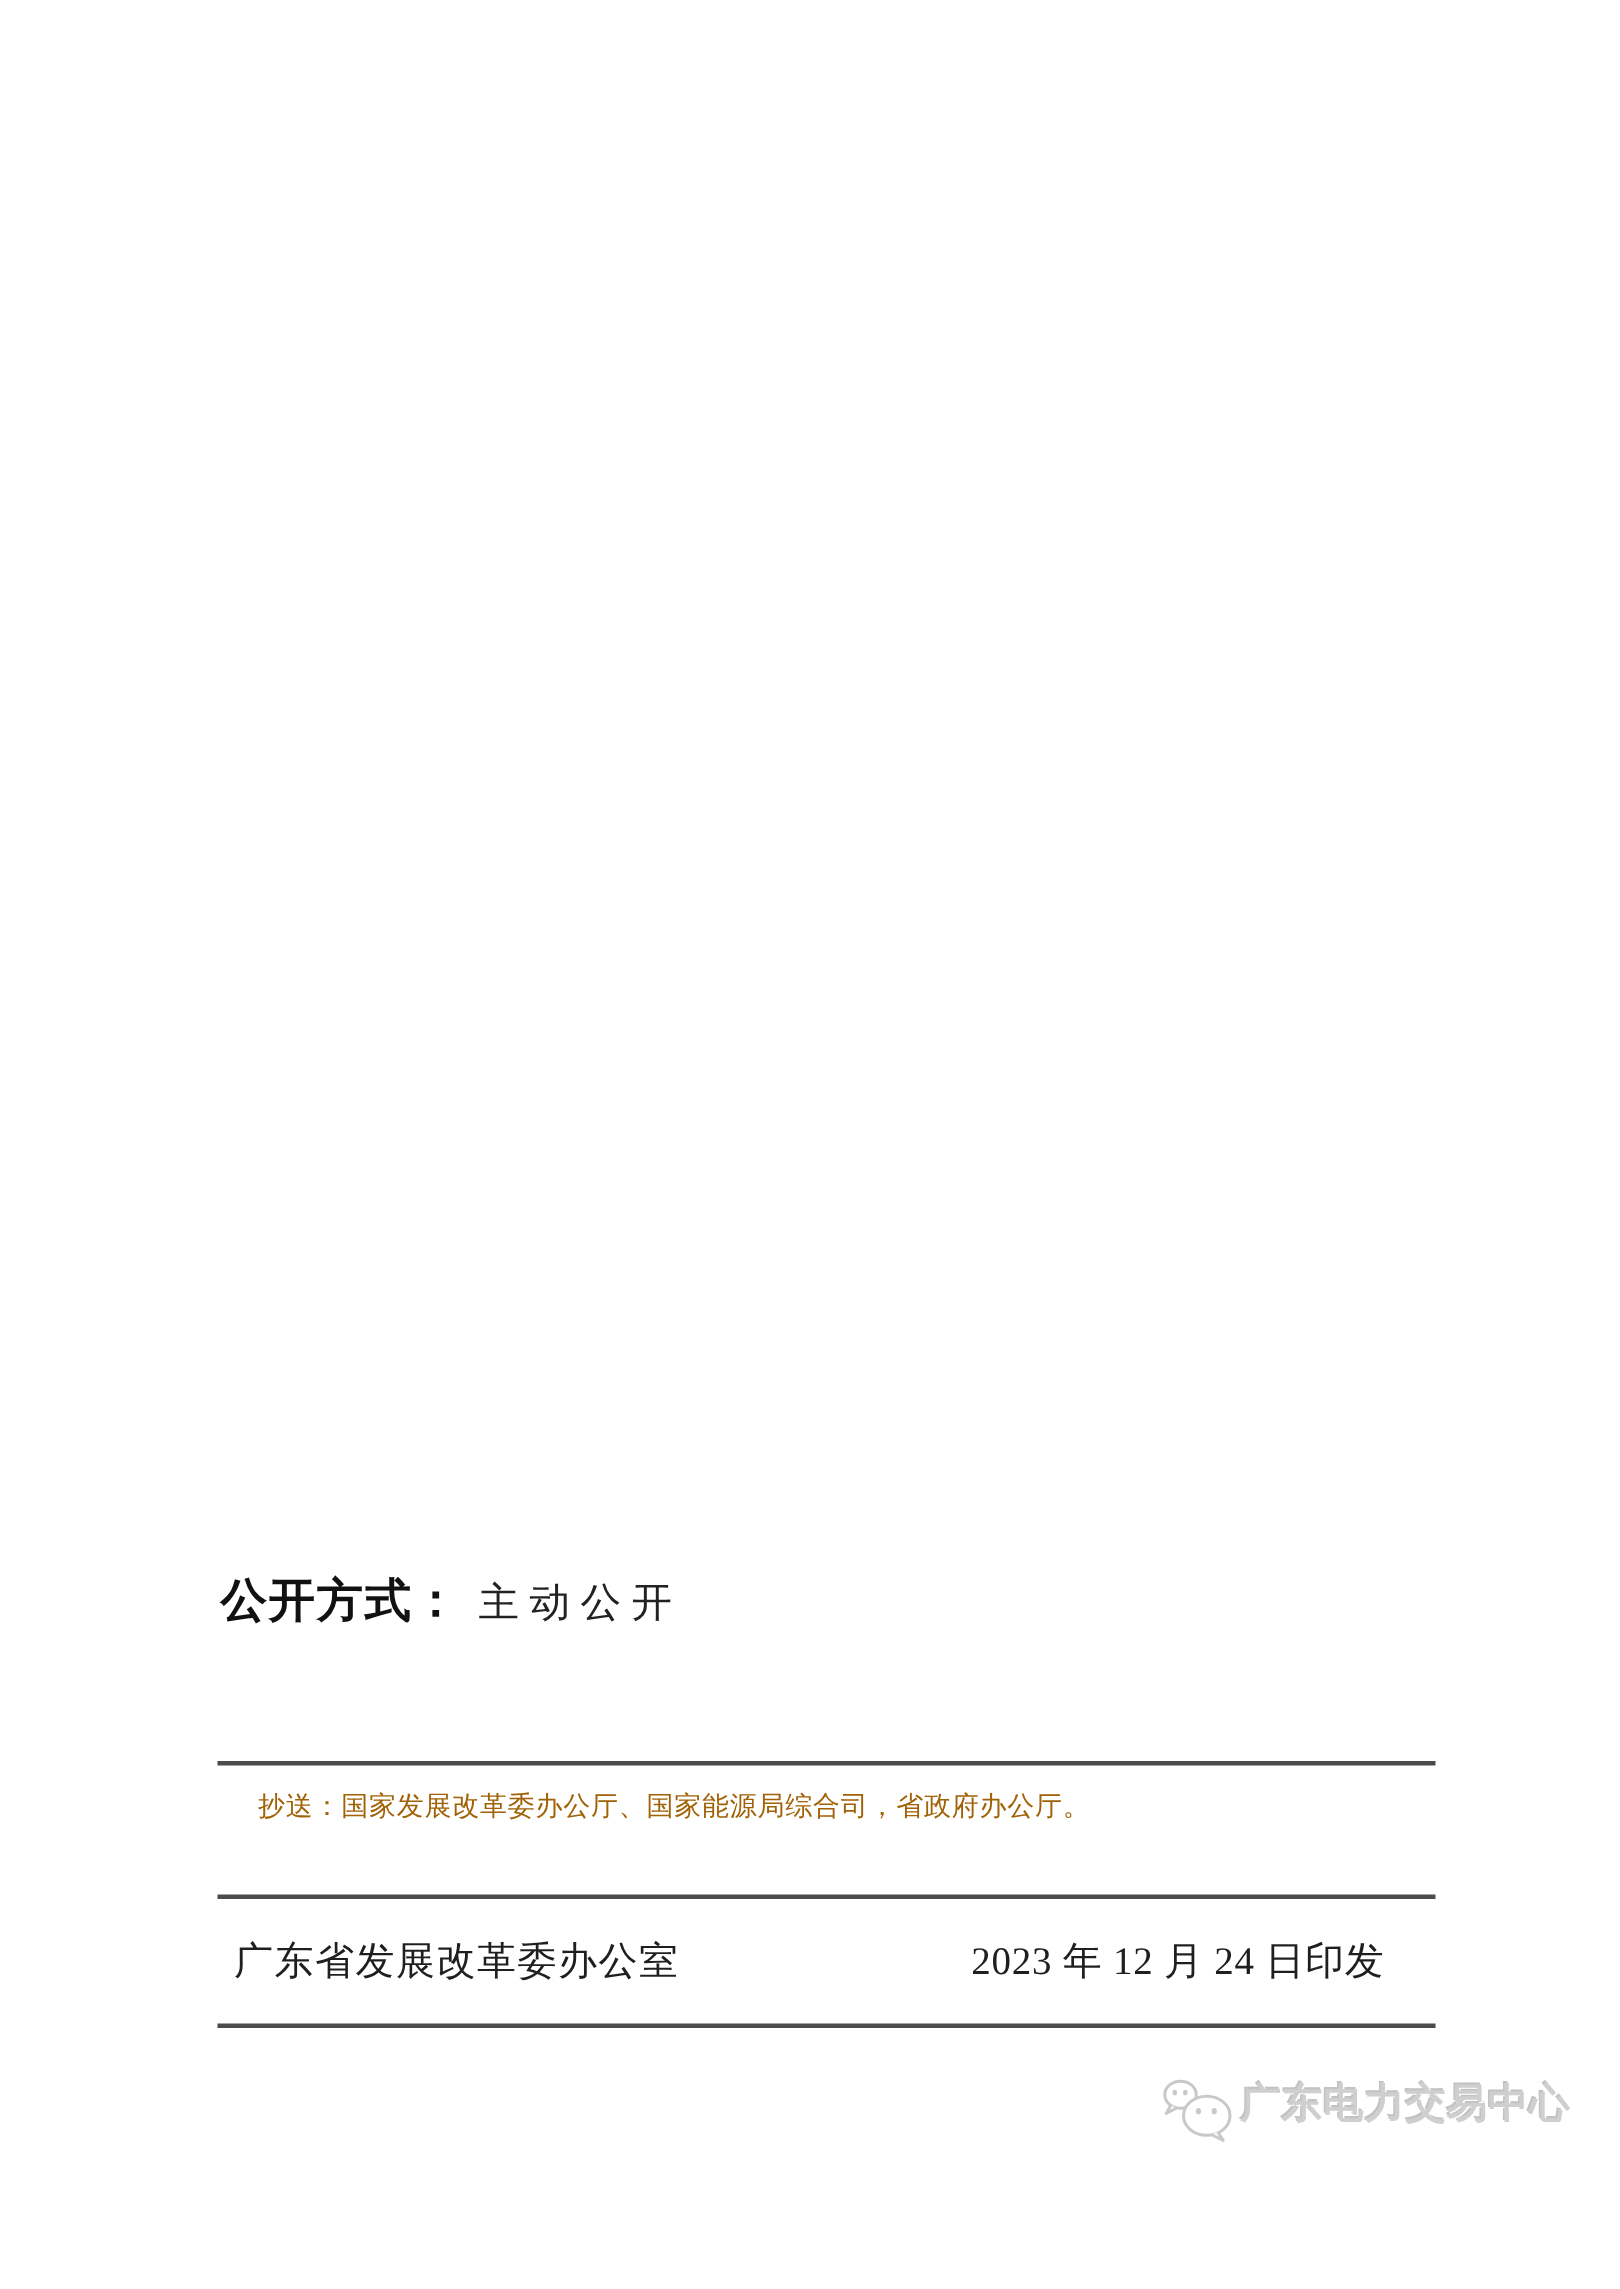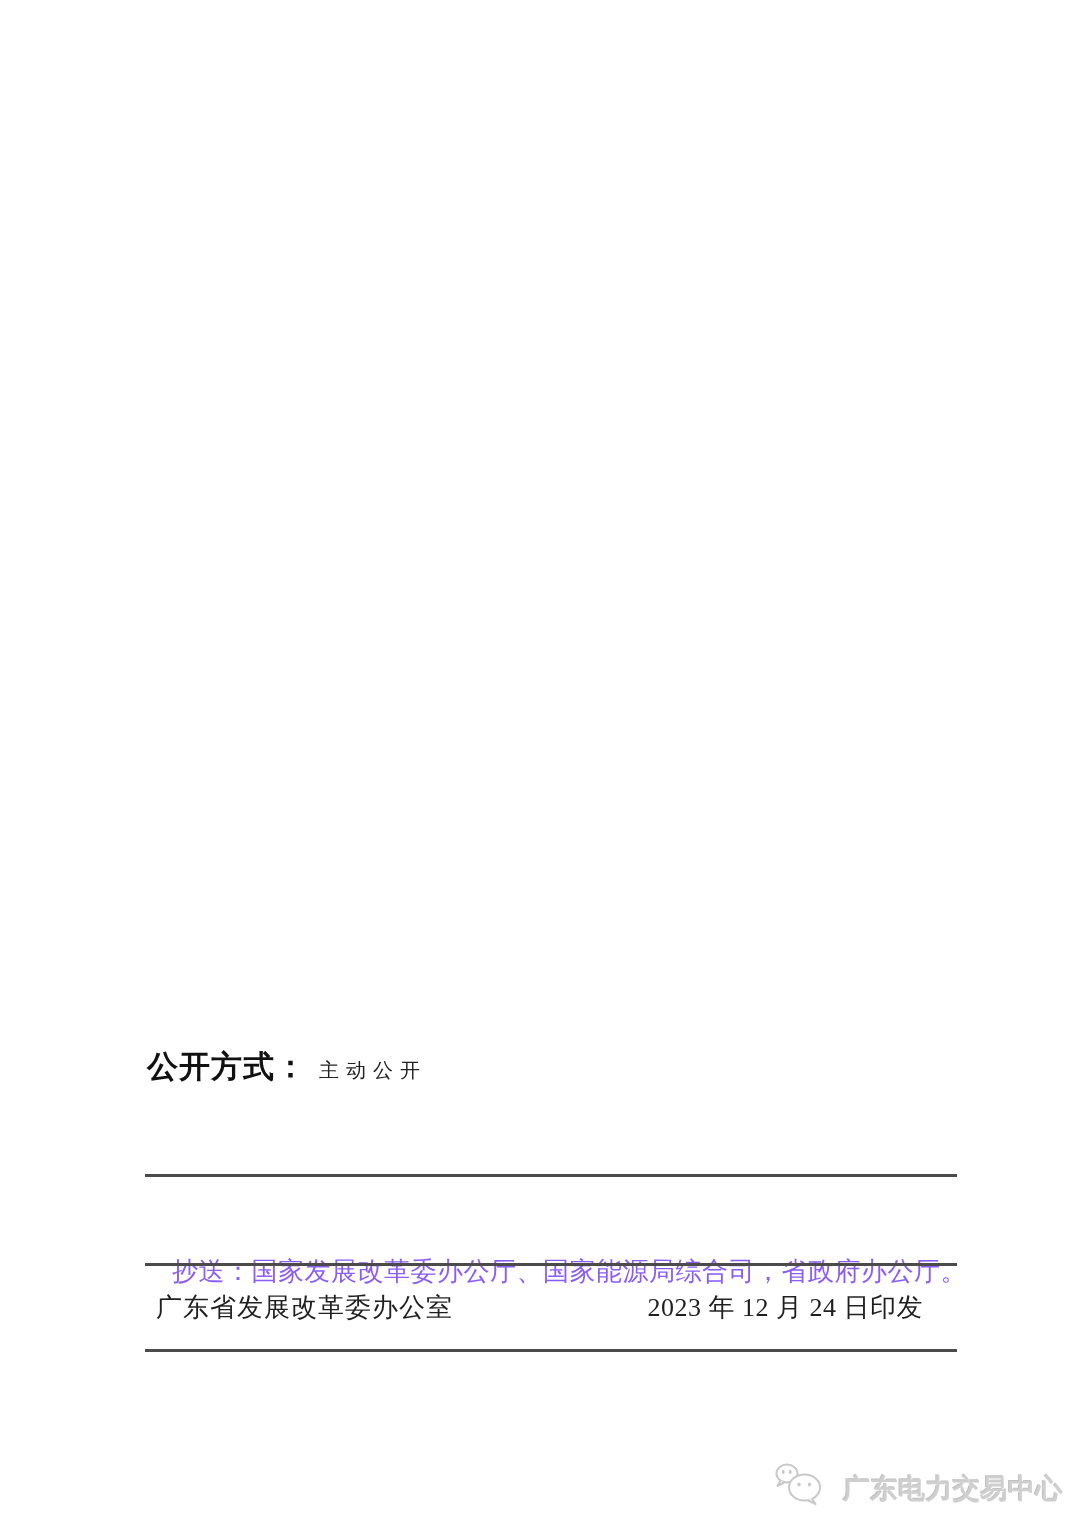--- a/index.html
+++ b/index.html
@@ -25,45 +25,45 @@
   }
   .disclosure .label {
     font-family: Liberation Serif, serif;
     font-weight: bold;
     font-size: 31px;
     color: #111111;
     letter-spacing: 1px;
   }
   .disclosure .value {
     font-family: "Liberation Serif", serif;
-    font-size: 20px;
+    font-size: 27px;
     color: #222222;
     letter-spacing: 7px;
     margin-left: 12px;
   }
   
   .rule {
     position: absolute;
     left: 145px;
     width: 812px;
     height: 3px;
     background: #4b4b4b;
   }
   .rule-top    { top: 1174px; }
   .rule-middle { top: 1263px; }
   .rule-bottom { top: 1349px; }
   
   .cc-line {
     position: absolute;
     left: 172px;
-    top: 1254px;
+    top: 1192px;
     width: 790px;
-    font-size: 26px;
+    font-size: 18px;
     letter-spacing: 0.5px;
-    color: #8b5cf6;
+    color: #a16207;
     white-space: nowrap;
   }
   
   .issuance-row {
     position: absolute;
     left: 156px;
     top: 1290px;
     width: 767px;
     display: flex;
     justify-content: space-between;
@@ -71,24 +71,24 @@
     font-size: 26px;
     color: #1f1f1f;
     white-space: nowrap;
   }
   .issuance-row .office { letter-spacing: 1px; }
   .issuance-row .date   { letter-spacing: 0.5px; }
   
   .watermark {
     position: absolute;
     left: 774px;
-    top: 1461px;
+    top: 1384px;
     display: flex;
-    align-items: flex-end;
-    gap: 19px;
+    align-items: flex-start;
+    gap: 3px;
   }
   .watermark .wm-logo {
     width: 50px;
     height: 46px;
     flex: 0 0 auto;
   }
   .watermark .wm-text {
     font-family: "Liberation Sans", sans-serif;
     font-weight: bold;
     font-size: 27px;

